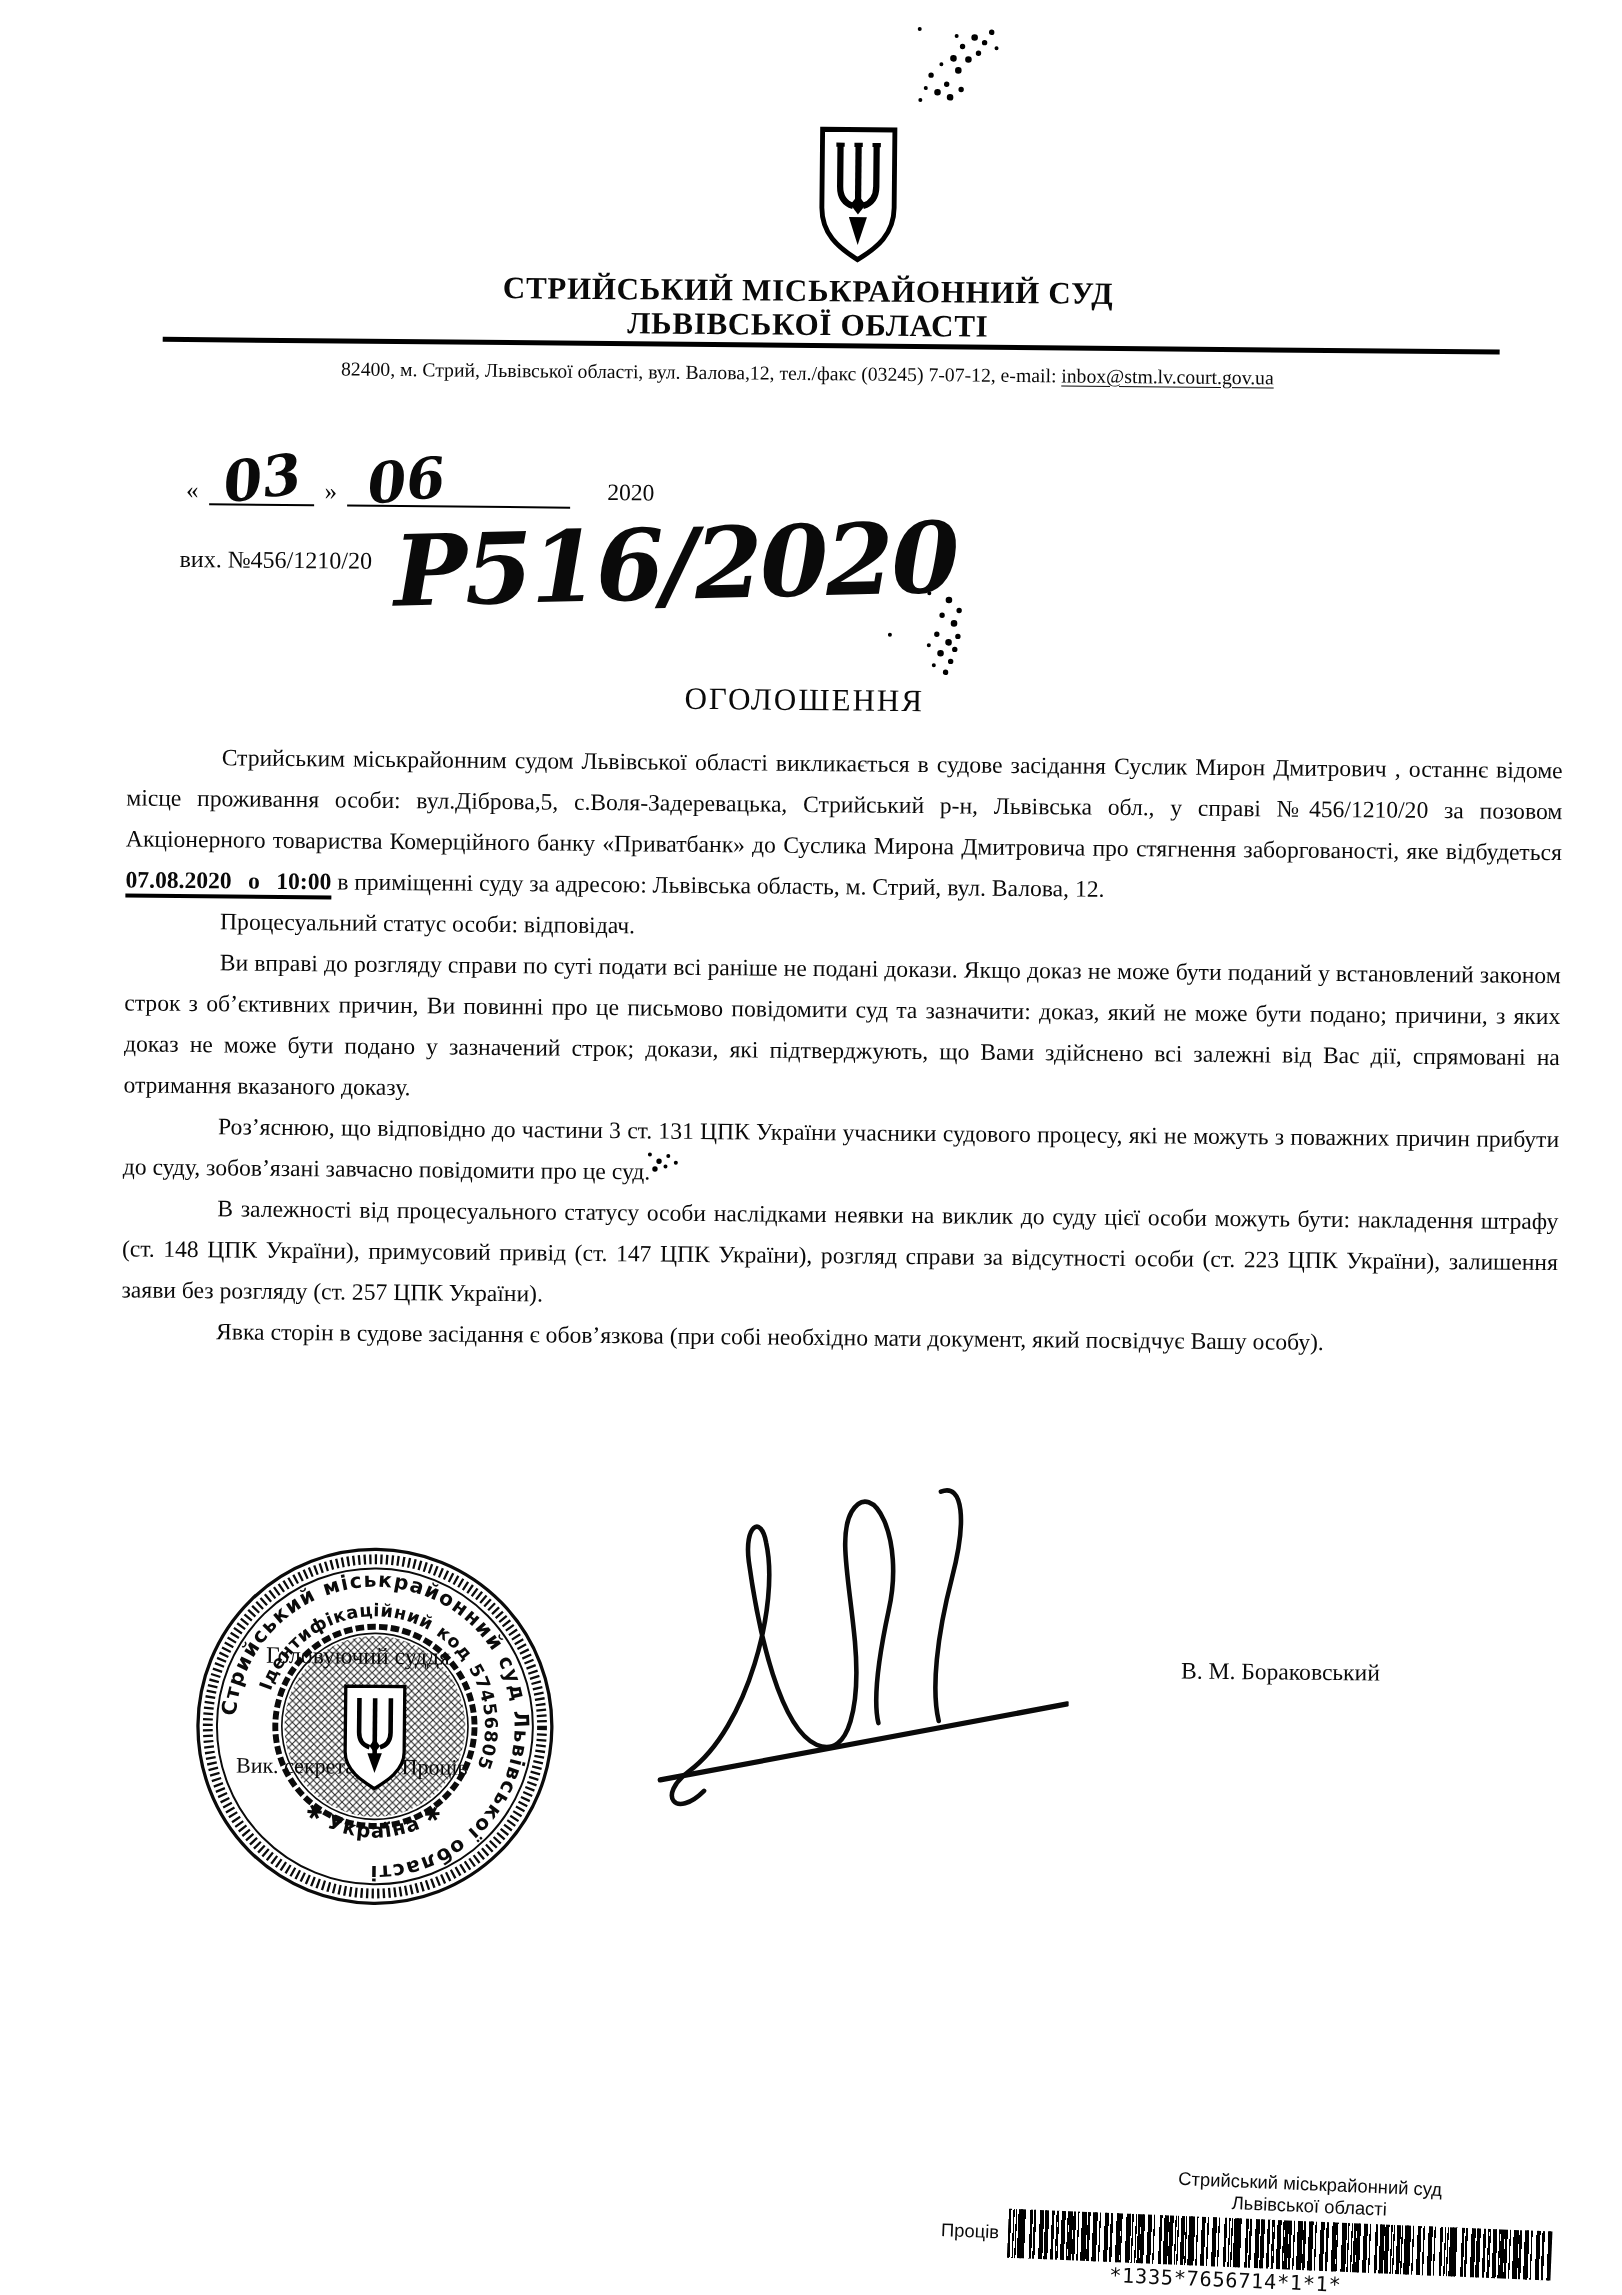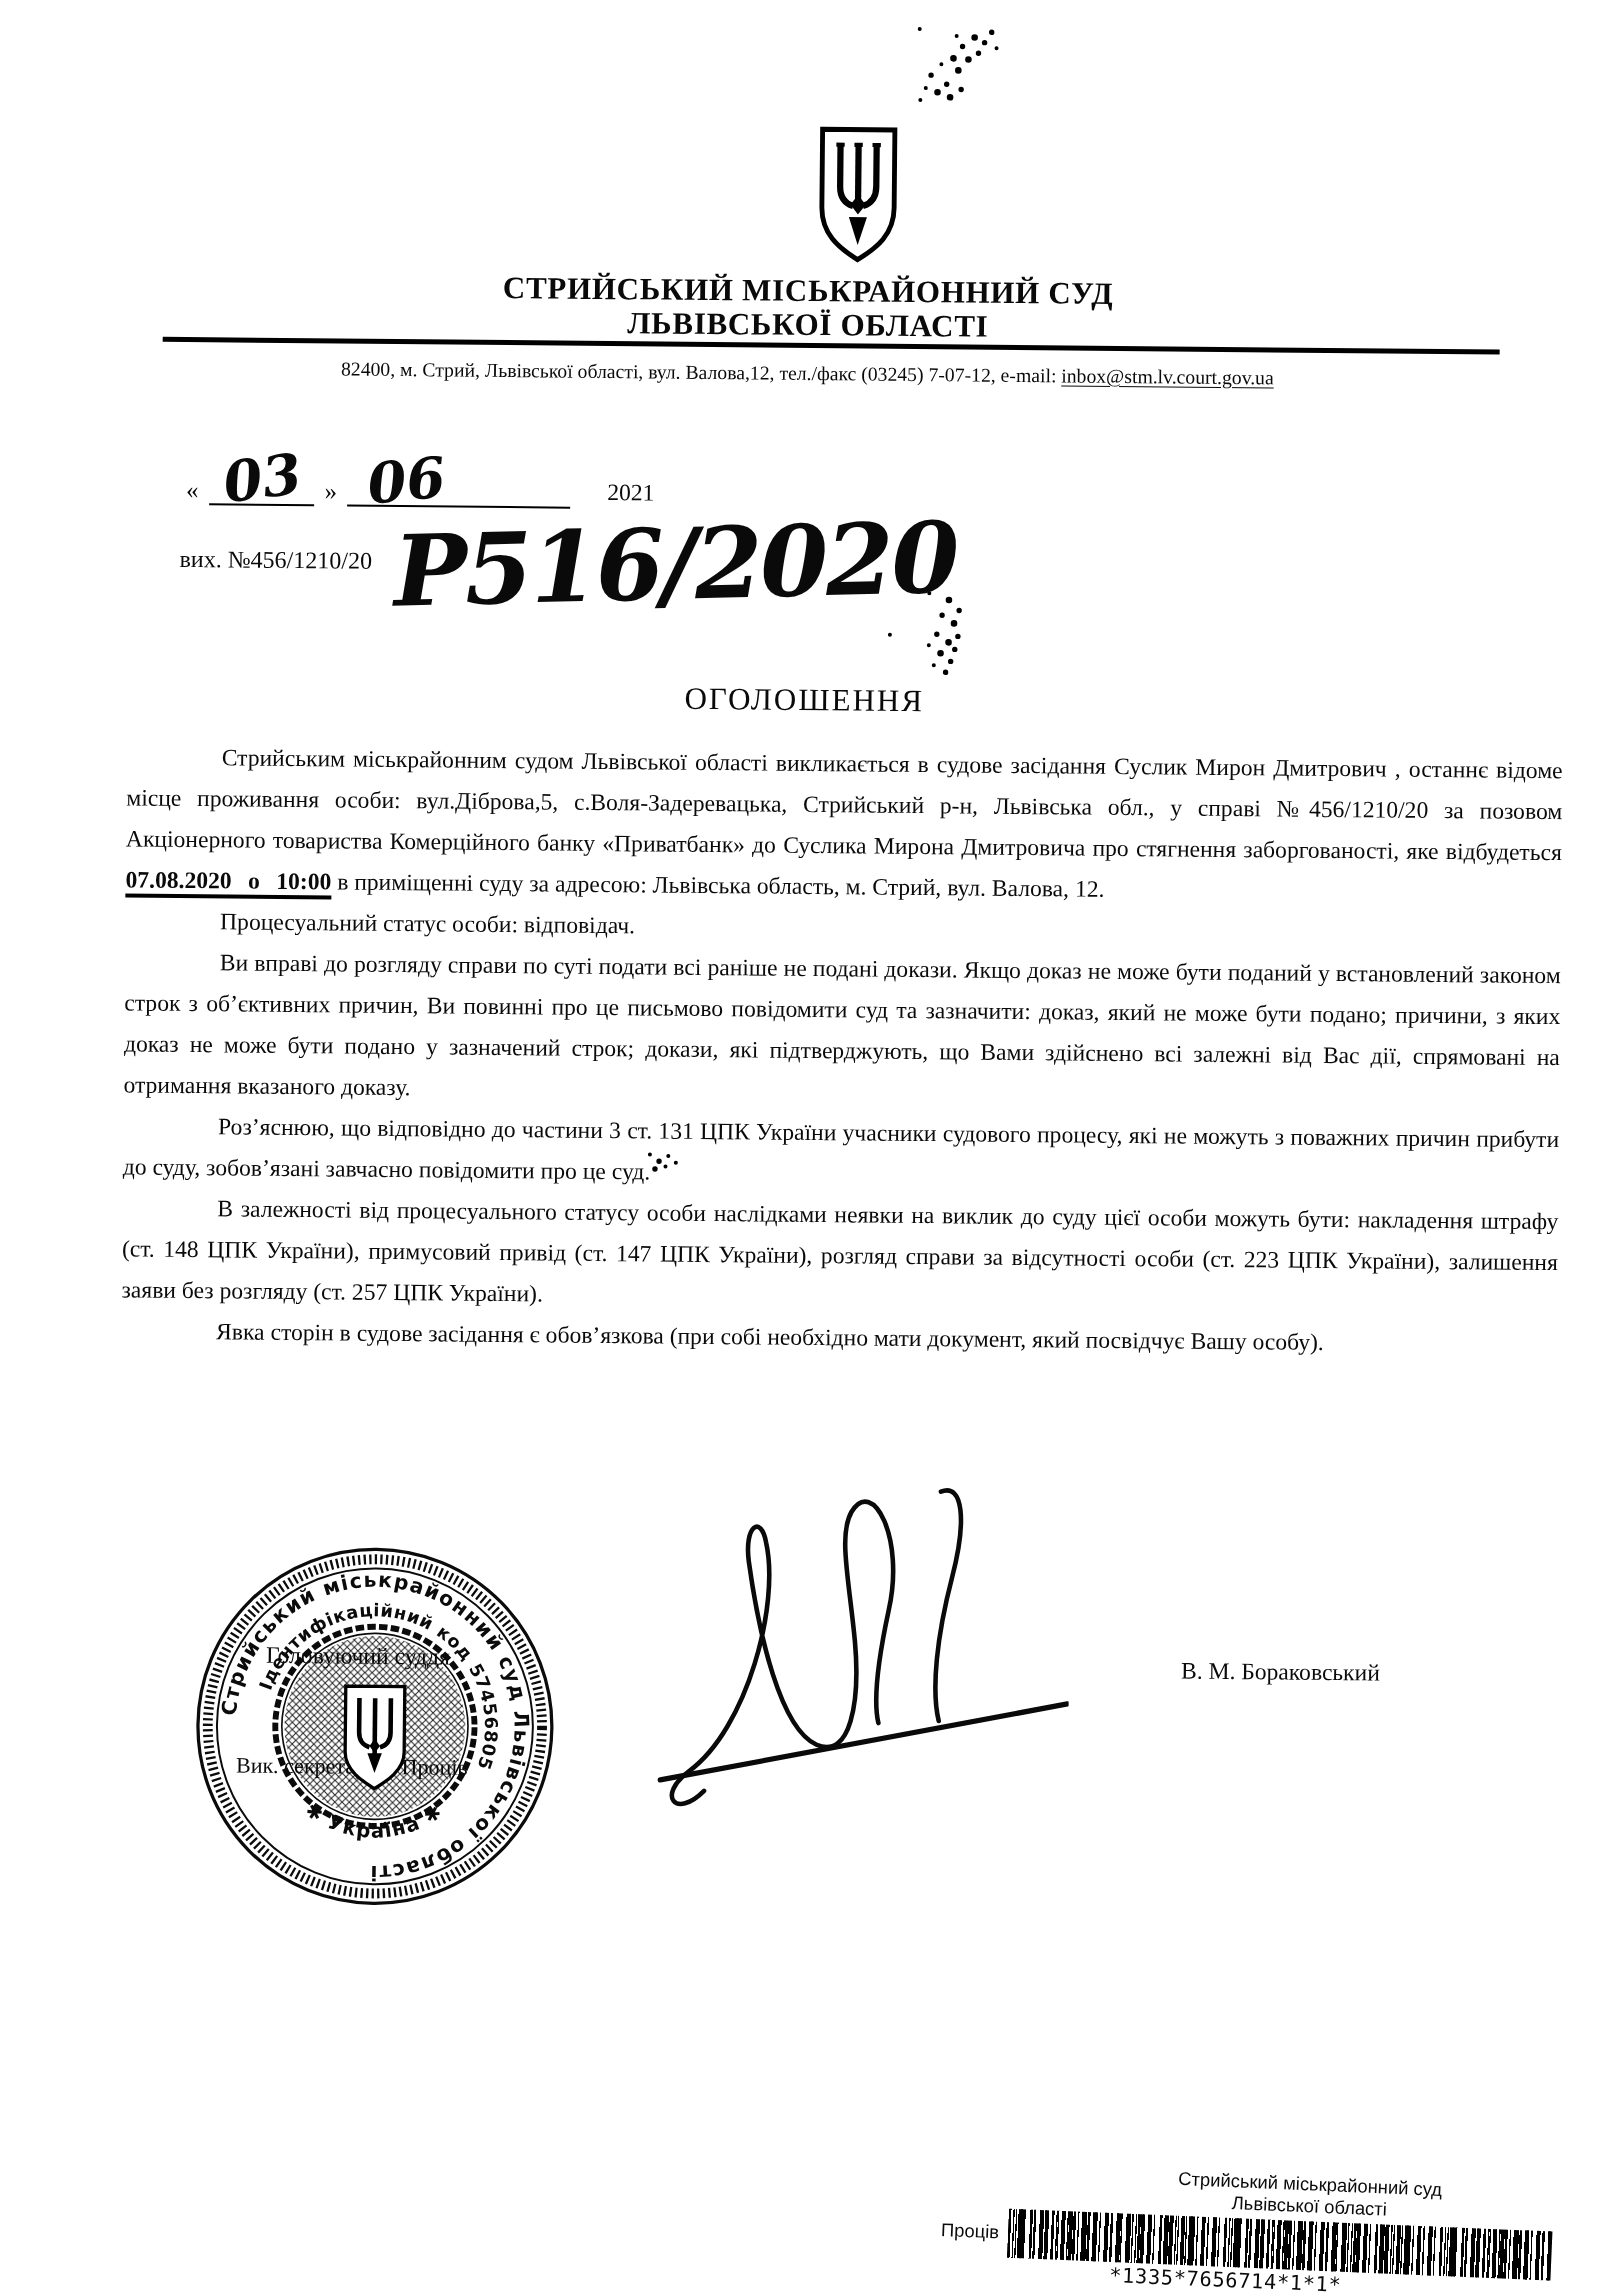--- a/index.html
+++ b/index.html
@@ -110,21 +110,21 @@
 
     <div class="date-line">
       <span class="q">«</span>
       <span class="uline u-day">
           <span class="hand hand-day">03</span>
         </span>
       <span class="q">»</span>
       <span class="uline u-month">
           <span class="hand hand-month">06</span>
         </span>
-      <span class="year">2021</span>
+      <span class="year">2020</span>
     </div>
 
     <div class="ref-line">вих. №456/1210/20</div>
     <div class="ref-hand hand">Р516/2020</div>
 
     <div class="doc-title">ОГОЛОШЕННЯ</div>
 
     <div class="body-text">
       <p><span>Стрийським міськрайонним судом Львівської області викликається в судове засідання Суслик Мирон Дмитрович , останнє відоме місце проживання особи: вул.Діброва,5, с.Воля-Задеревацька, Стрийський р-н, Львівська обл., у справі №456/1210/20 за позовом Акціонерного товариства Комерційного банку «Приватбанк» до Суслика Мирона Дмитровича про стягнення заборгованості, яке відбудеться </span><span class="hearing">07.08.2020 о 10:00</span><span> в приміщенні суду за адресою: Львівська область, м. Стрий, вул. Валова, 12.</span></p>
       <p>Процесуальний статус особи: відповідач.</p>

